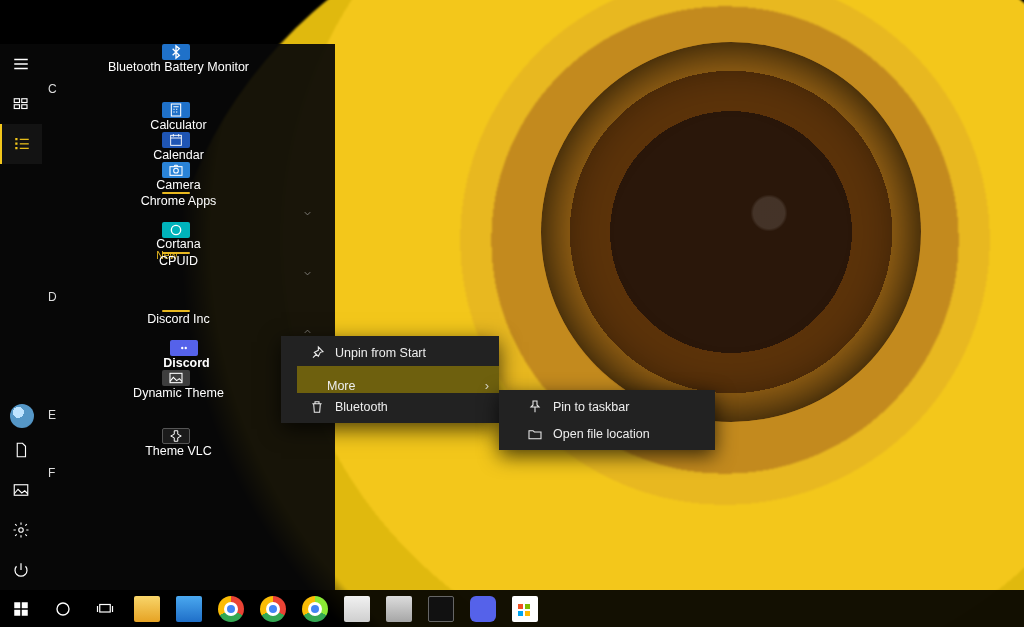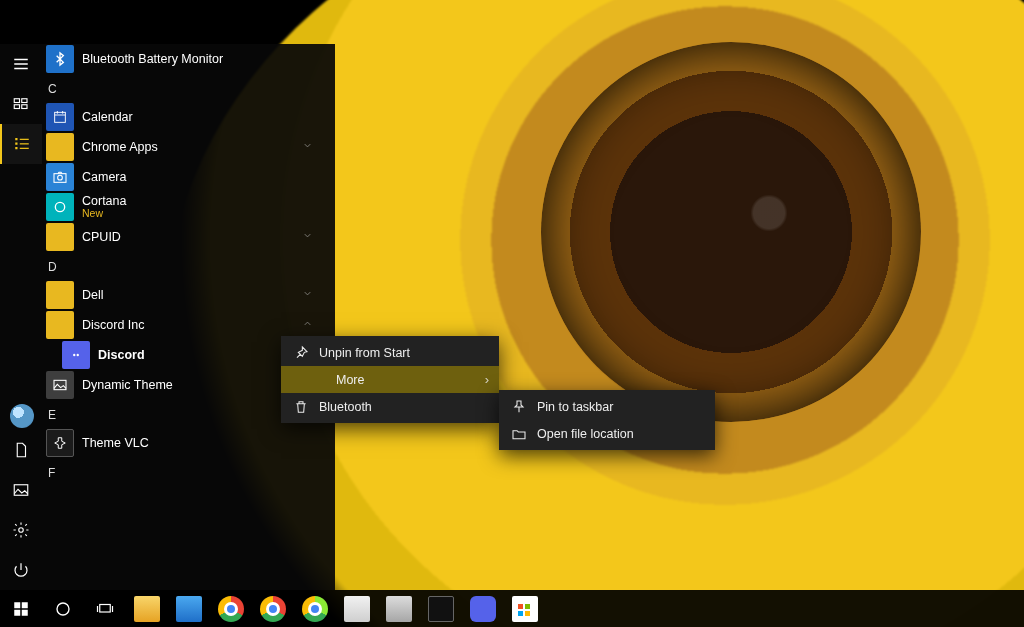--- a/index.html
+++ b/index.html
@@ -102,20 +102,21 @@
     color: #ddd;
     font-size: 12px;
   }
   .app {
     display: flex;
     align-items: center;
     height: 30px;
     padding-left: 2px;
     padding-right: 22px;
     position: relative;
+    flex-direction: column;
   }
   .app.sub { padding-left: 18px; font-weight: bold; }
   .app .chev {
     margin-left: auto;
     opacity: .6;
   }
   .app .ico {
     width: 28px;
     height: 28px;
     margin: 0 8px 0 2px;
@@ -148,26 +149,28 @@
     padding: 3px 0;
   }
   .ctx .row {
     display: flex;
     align-items: center;
     height: 27px;
     padding: 0 12px 0 12px;
     font-size: 12.5px;
     color: #eee;
     position: relative;
+    margin-left: 16px;
   }
   .ctx .row.hov {
     background: #6e600e;
   }
   .ctx .row.hov.indent {
-    padding-left: 55px;
+    padding-left: 30px;
+    align-items: flex-end;
   }
   .ctx .row svg.gly {
     width: 16px;
     height: 16px;
     margin-right: 10px;
     opacity: .9;
   }
   .ctx .row .arrow {
     position: absolute;
     right: 10px;
@@ -288,53 +291,62 @@
       <div class="ico blue">
         <svg viewBox="0 0 24 24" width="16" height="16" fill="none" stroke="#fff" stroke-width="2">
             <path d="M7 7l10 10-5 4V3l5 4L7 17"></path>
           </svg>
       </div>
       <span class="label">Bluetooth Battery Monitor</span>
     </div>
 
     <div class="sec-head">C</div>
 
+    <div class="app">
+      <div class="ico blue">
+        <svg viewBox="0 0 24 24" width="16" height="16" fill="none" stroke="#fff" stroke-width="1.6">
+            <rect x="5" y="3" width="14" height="18"></rect>
+            <path d="M8 7h8M8 11h2M12 11h2M8 15h2M12 15h2"></path>
+          </svg>
+      </div>
+      <span class="label">Calculator</span>
+    </div>
 
     <div class="app">
       <div class="ico cal">
         <svg viewBox="0 0 24 24" width="16" height="16" fill="none" stroke="#fff" stroke-width="1.4">
             <rect x="4" y="5" width="16" height="15"></rect>
             <path d="M4 9h16M8 3v4M16 3v4"></path>
           </svg>
       </div>
       <span class="label">Calendar</span>
+    </div>
+
+    <div class="app">
+      <div class="ico cam">
+        <svg viewBox="0 0 24 24" width="16" height="16" fill="none" stroke="#fff" stroke-width="1.6">
+            <rect x="3" y="7" width="18" height="13"></rect>
+            <circle cx="12" cy="13" r="3.5"></circle>
+            <path d="M9 7l1.5-2h3L15 7"></path>
+          </svg>
+      </div>
+      <span class="label">Camera</span>
     </div>
 
     <div class="app">
       <div class="ico folder"></div>
       <span class="label">Chrome Apps</span>
       <span class="chev">
         <svg class="chev-svg" viewBox="0 0 24 24" fill="none" stroke="#ccc" stroke-width="2">
             <path d="M6 9l6 6 6-6"></path>
           </svg>
       </span>
     </div>
 
     <div class="app">
-      <div class="ico cam">
-        <svg viewBox="0 0 24 24" width="16" height="16" fill="none" stroke="#fff" stroke-width="1.6">
-            <rect x="3" y="7" width="18" height="13"></rect>
-            <circle cx="12" cy="13" r="3.5"></circle>
-            <path d="M9 7l1.5-2h3L15 7"></path>
-          </svg>
-      </div>
-      <span class="label">Camera</span>
-    </div>
-
-    <div class="app">
       <div class="ico cort">
         <svg viewBox="0 0 24 24" width="16" height="16" fill="none" stroke="#fff" stroke-width="2">
             <circle cx="12" cy="12" r="7"></circle>
           </svg>
       </div>
       <span class="two-line">
         <span class="label">Cortana</span>
         <span class="sublabel">New</span>
       </span>
     </div>
@@ -344,29 +356,20 @@
       <span class="label">CPUID</span>
       <span class="chev">
         <svg class="chev-svg" viewBox="0 0 24 24" fill="none" stroke="#ccc" stroke-width="2">
             <path d="M6 9l6 6 6-6"></path>
           </svg>
       </span>
     </div>
 
     <div class="sec-head">D</div>
 
-    <div class="app">
-      <div class="ico folder"></div>
-      <span class="label">Dell</span>
-      <span class="chev">
-        <svg class="chev-svg" viewBox="0 0 24 24" fill="none" stroke="#ccc" stroke-width="2">
-            <path d="M6 9l6 6 6-6"></path>
-          </svg>
-      </span>
-    </div>
 
     <div class="app">
       <div class="ico folder"></div>
       <span class="label">Discord Inc</span>
       <span class="chev">
         <svg class="chev-svg" viewBox="0 0 24 24" fill="none" stroke="#ccc" stroke-width="2">
             <path d="M6 15l6-6 6 6"></path>
           </svg>
       </span>
     </div>

